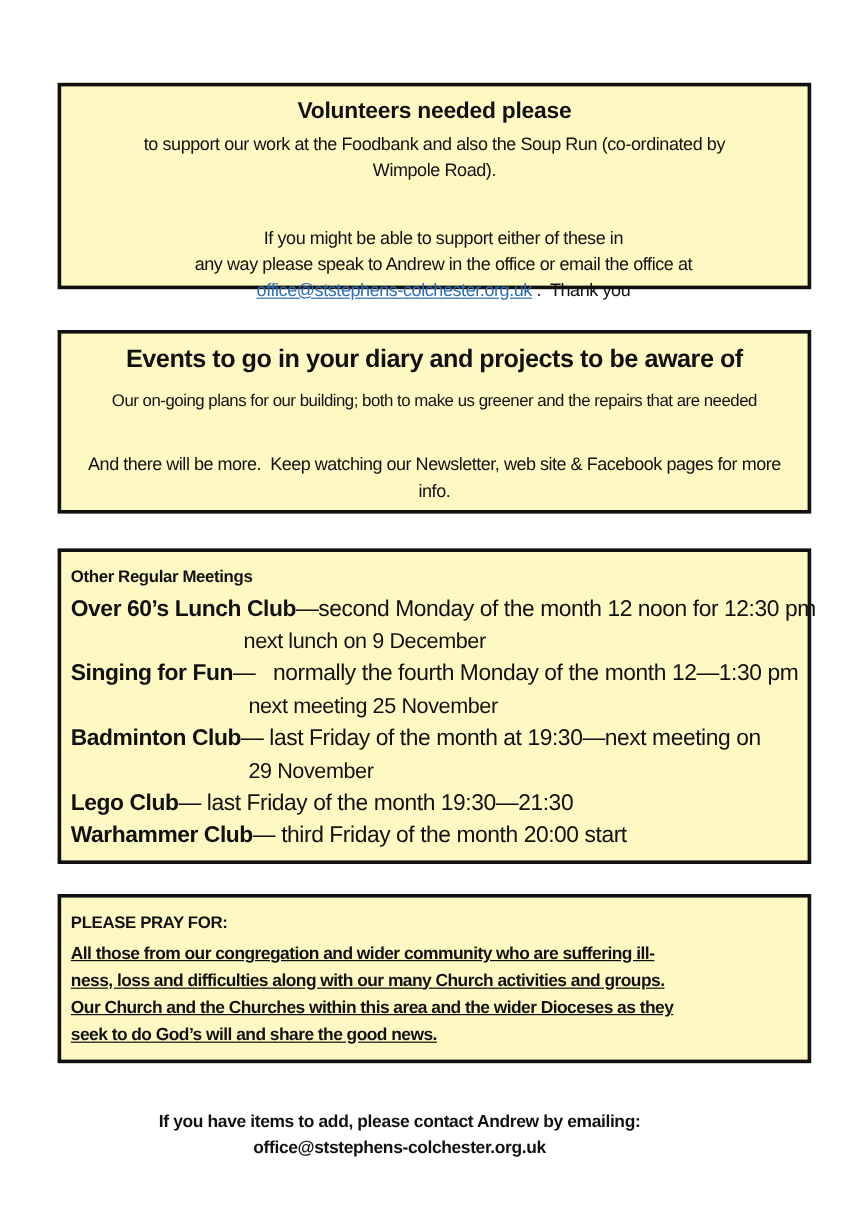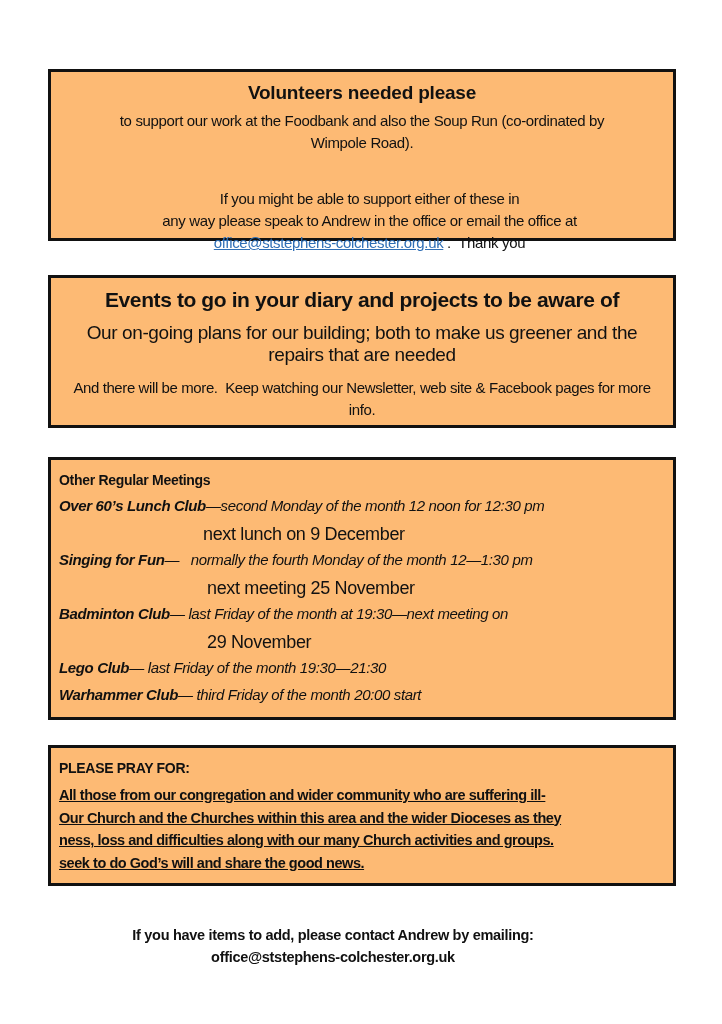--- a/index.html
+++ b/index.html
@@ -13,21 +13,21 @@
       position: relative;
       overflow: hidden;
       font-family: "Liberation Sans", sans-serif;
       color: #111111;
     }
     .box {
       position: absolute;
       left: 48px;
       width: 622px;
       border: 3px solid #111111;
-      background: #fdba74;
+      background: #fef9c3;
       box-sizing: content-box;
     }
     
     #box-volunteers {
       top: 69px;
       height: 166px;
       text-align: center;
     }
     #box-volunteers .title {
       position: absolute;
@@ -68,21 +68,21 @@
       left: 0; right: 0;
       top: 10px;
       font-size: 21px;
       font-weight: bold;
       letter-spacing: -0.4px;
     }
     #box-events .p1 {
       position: absolute;
       left: 10px; right: 10px;
       top: 44px;
-      font-size: 19px;
+      font-size: 14px;
       line-height: 22px;
       letter-spacing: -0.4px;
     }
     #box-events .p2 {
       position: absolute;
       left: 10px; right: 10px;
       top: 99px;
       font-size: 15px;
       line-height: 22px;
       letter-spacing: -0.4px;
@@ -96,24 +96,23 @@
       position: absolute;
       left: 8px;
       top: 12px;
       font-size: 14px;
       font-weight: bold;
       letter-spacing: -0.3px;
     }
     .meeting-line {
       position: absolute;
       left: 8px;
-      font-size: 15px;
+      font-size: 19px;
       letter-spacing: -0.35px;
       white-space: nowrap;
-      font-style: italic;
     }
     .meeting-line .m-name {
       font-weight: bold;
     }
     .meeting-indent {
       position: absolute;
       font-size: 18px;
       letter-spacing: -0.35px;
       white-space: nowrap;
     }
@@ -207,22 +206,22 @@
 
   <div class="meeting-line" style="top:226px">
     <span class="m-name">Warhammer Club</span><span>— third Friday of the month 20:00 start</span>
   </div>
 </div>
 
 <div class="box" id="box-prayer">
   <div class="heading">PLEASE PRAY FOR:</div>
   <div class="body">
     <span>All those from our congregation and wider community who are suffering ill-</span>
+    <span>ness, loss and difficulties along with our many Church activities and groups.</span>
     <span>Our Church and the Churches within this area and the wider Dioceses as they</span>
-    <span>ness, loss and difficulties along with our many Church activities and groups.</span>
     <span>seek to do God’s will and share the good news.</span>
   </div>
 </div>
 
 <div id="footer">
   <span>If you have items to add, please contact Andrew by emailing:</span>
   <span>office@ststephens-colchester.org.uk</span>
 </div>
 
 </body></html>

